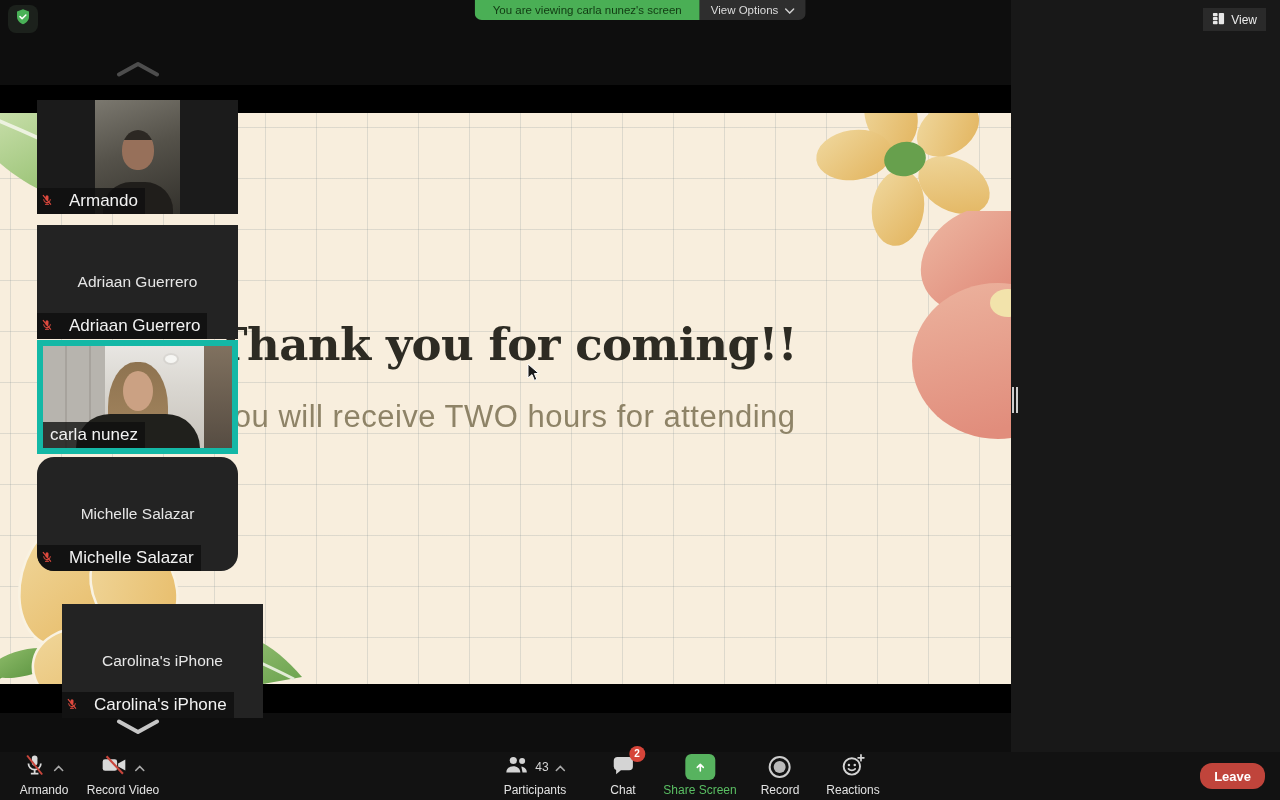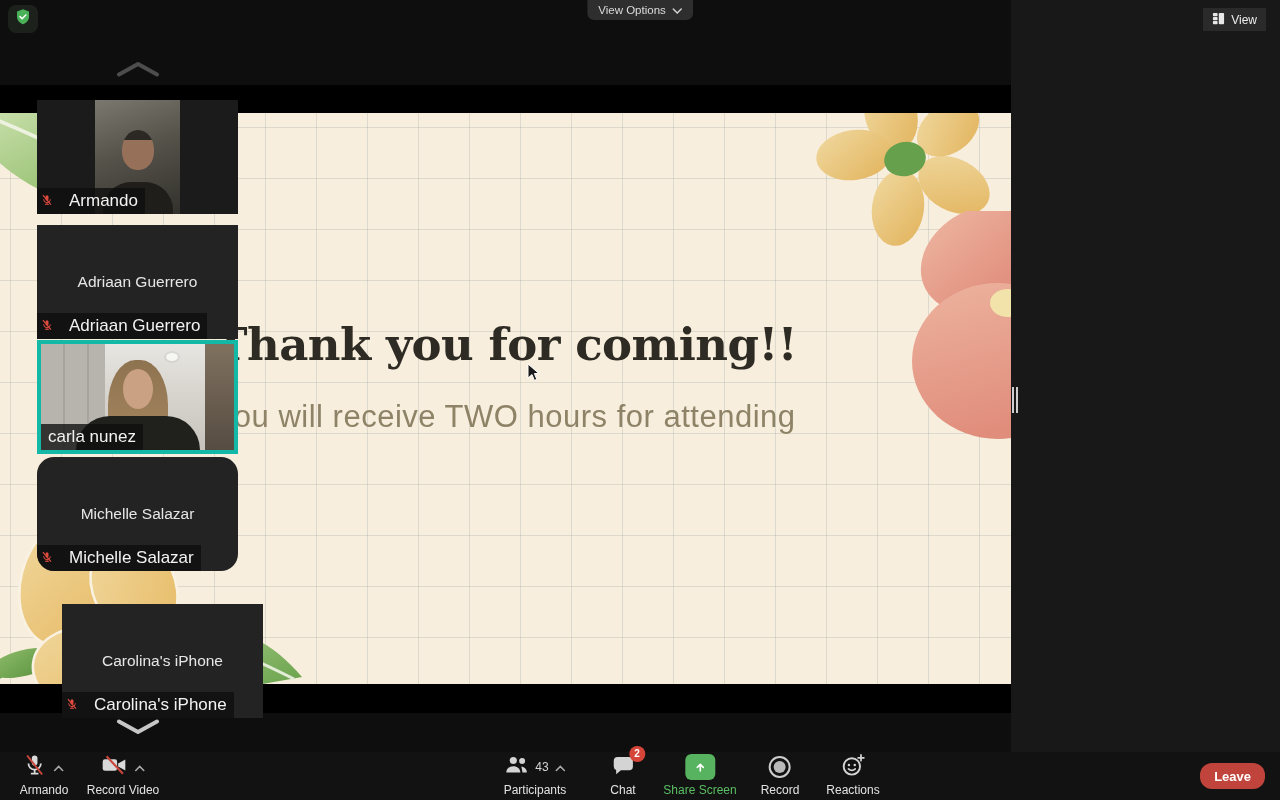--- a/index.html
+++ b/index.html
@@ -45,21 +45,21 @@
   .scroll-chevron { position:absolute; left:116px; width:44px; height:18px; display:flex; align-items:center; justify-content:center; cursor:pointer; }
   #chevron-up { top:60px; } #chevron-down { top:718px; }
   .tile { position:absolute; left:37px; width:201px; height:114px; background:#232323; overflow:hidden; }
   .tile-name { position:absolute; inset:0; display:flex; align-items:center; justify-content:center;
                font-size:15.5px; color:#e6e6e6; }
   .tile-tag { position:absolute; left:0; bottom:0; background:rgba(14,14,14,0.78); display:flex; align-items:flex-end;
               gap:16px; padding:3px 7px 3px 4px; font-size:17px; color:#f2f2f2; z-index:5; }
   .tile-tag.nomic { padding-left:7px; }
   #tile-armando  { top:100px; background:#1b1b1b; }
   #tile-adriaan  { top:225px; }
-  #tile-carla    { top:340px; height:114px; border:4px solid #14b8a6; background:#be185d; }
+  #tile-carla    { top:340px; height:114px; border:6px solid #14b8a6; background:#be185d; }
   #tile-michelle { top:457px;border-radius:17px; }
   #tile-carolina { top:604px;margin-left:25px; }
 
   
   .v-strip { position:absolute; left:58px; top:0; width:85px; height:100%;
              background:linear-gradient(160deg,#7b786f,#55524a 45%,#33312c); }
   .a-head { position:absolute; left:50%; top:30px; transform:translateX(-50%); width:32px; height:40px;
             border-radius:50% 50% 46% 46%; background:linear-gradient(#2c2823 0 24%, #97705a 24%); }
   .a-body { position:absolute; left:50%; bottom:0; transform:translateX(-50%); width:70px; height:32px;
             border-radius:28px 28px 0 0; background:#201e1b; }
@@ -107,20 +107,21 @@
 <div id="shield-btn">
   <span>
     <svg width="18" height="20" viewBox="0 0 24 24">
       <path d="M12 1.8l8 3v6.4c0 5.2-3.4 8.6-8 10.4-4.6-1.8-8-5.2-8-10.4V4.8z" fill="#49b157"></path>
       <path d="M8 11.5l2.8 2.8 5-5" stroke="#fff" stroke-width="2" fill="none" stroke-linecap="round" stroke-linejoin="round"></path>
     </svg>
   </span>
 </div>
 
 <div id="share-banner">
+  <div class="banner-green">You are viewing carla nunez's screen</div>
   <div class="banner-opts">
     <span>View Options</span>
     <span>
       <svg width="10" height="6" viewBox="0 0 10 6">
           <path d="M1 1l4 4 4-4" stroke="#cfcfcf" stroke-width="1.5" fill="none" stroke-linecap="round"></path>
         </svg>
     </span>
   </div>
 </div>
 

